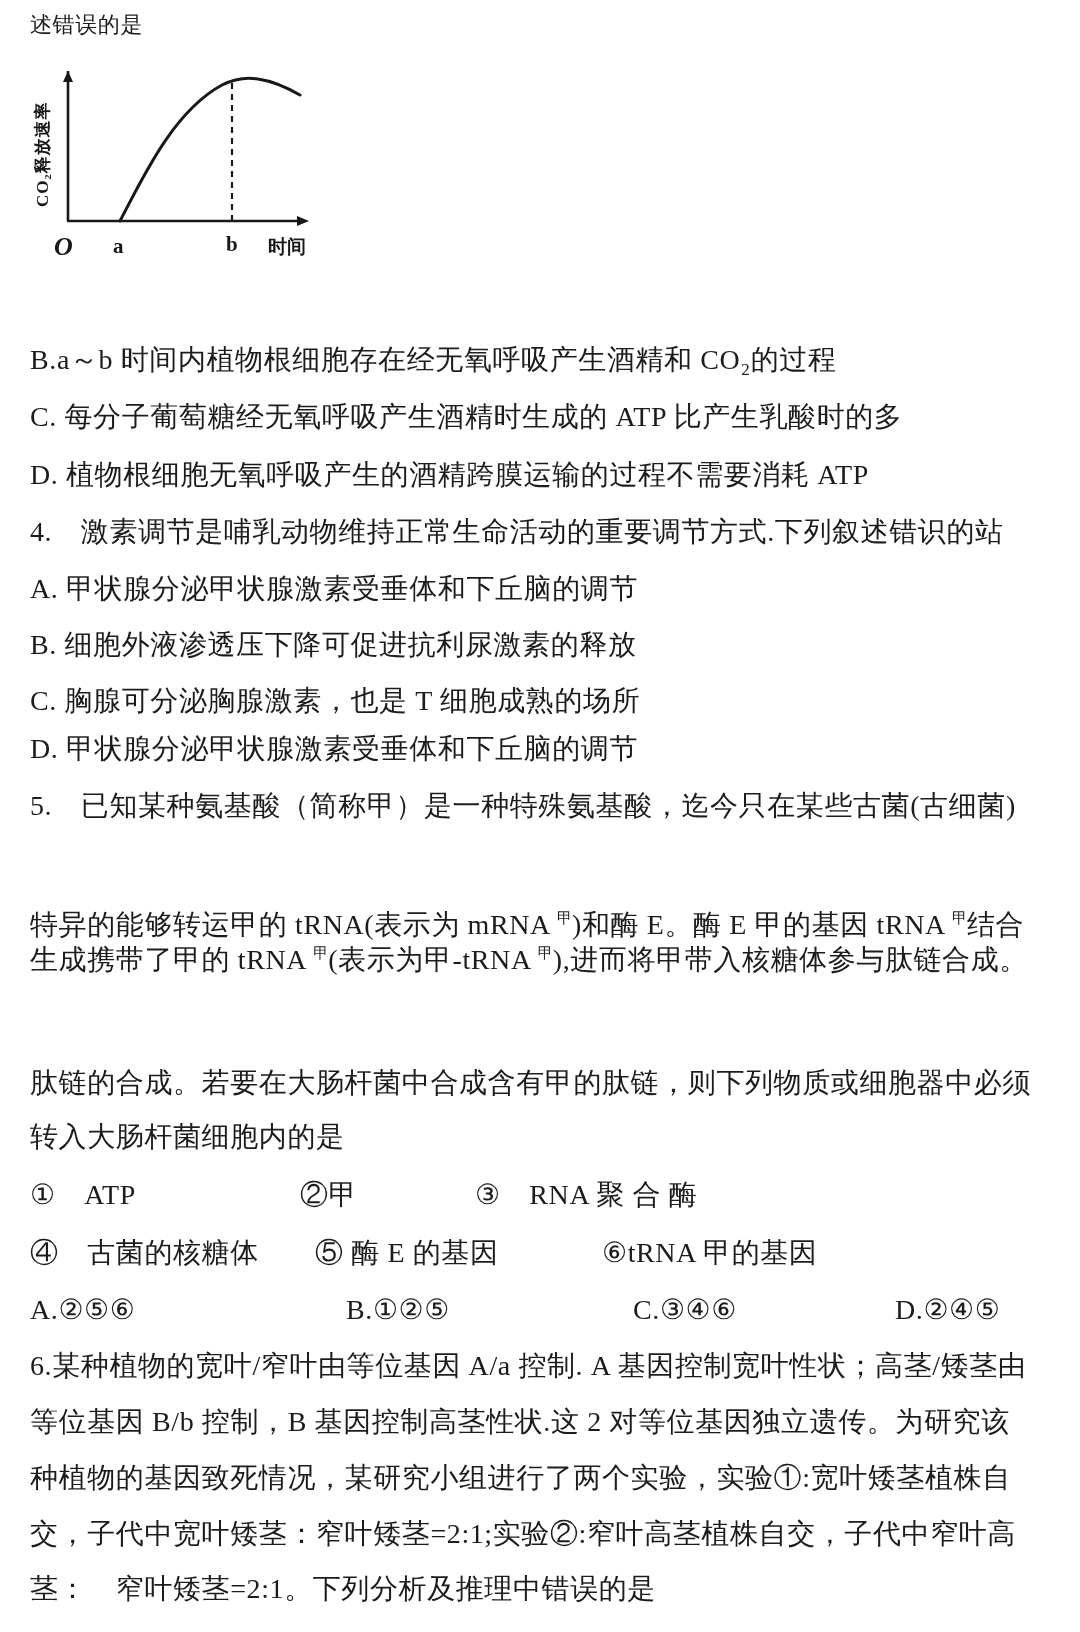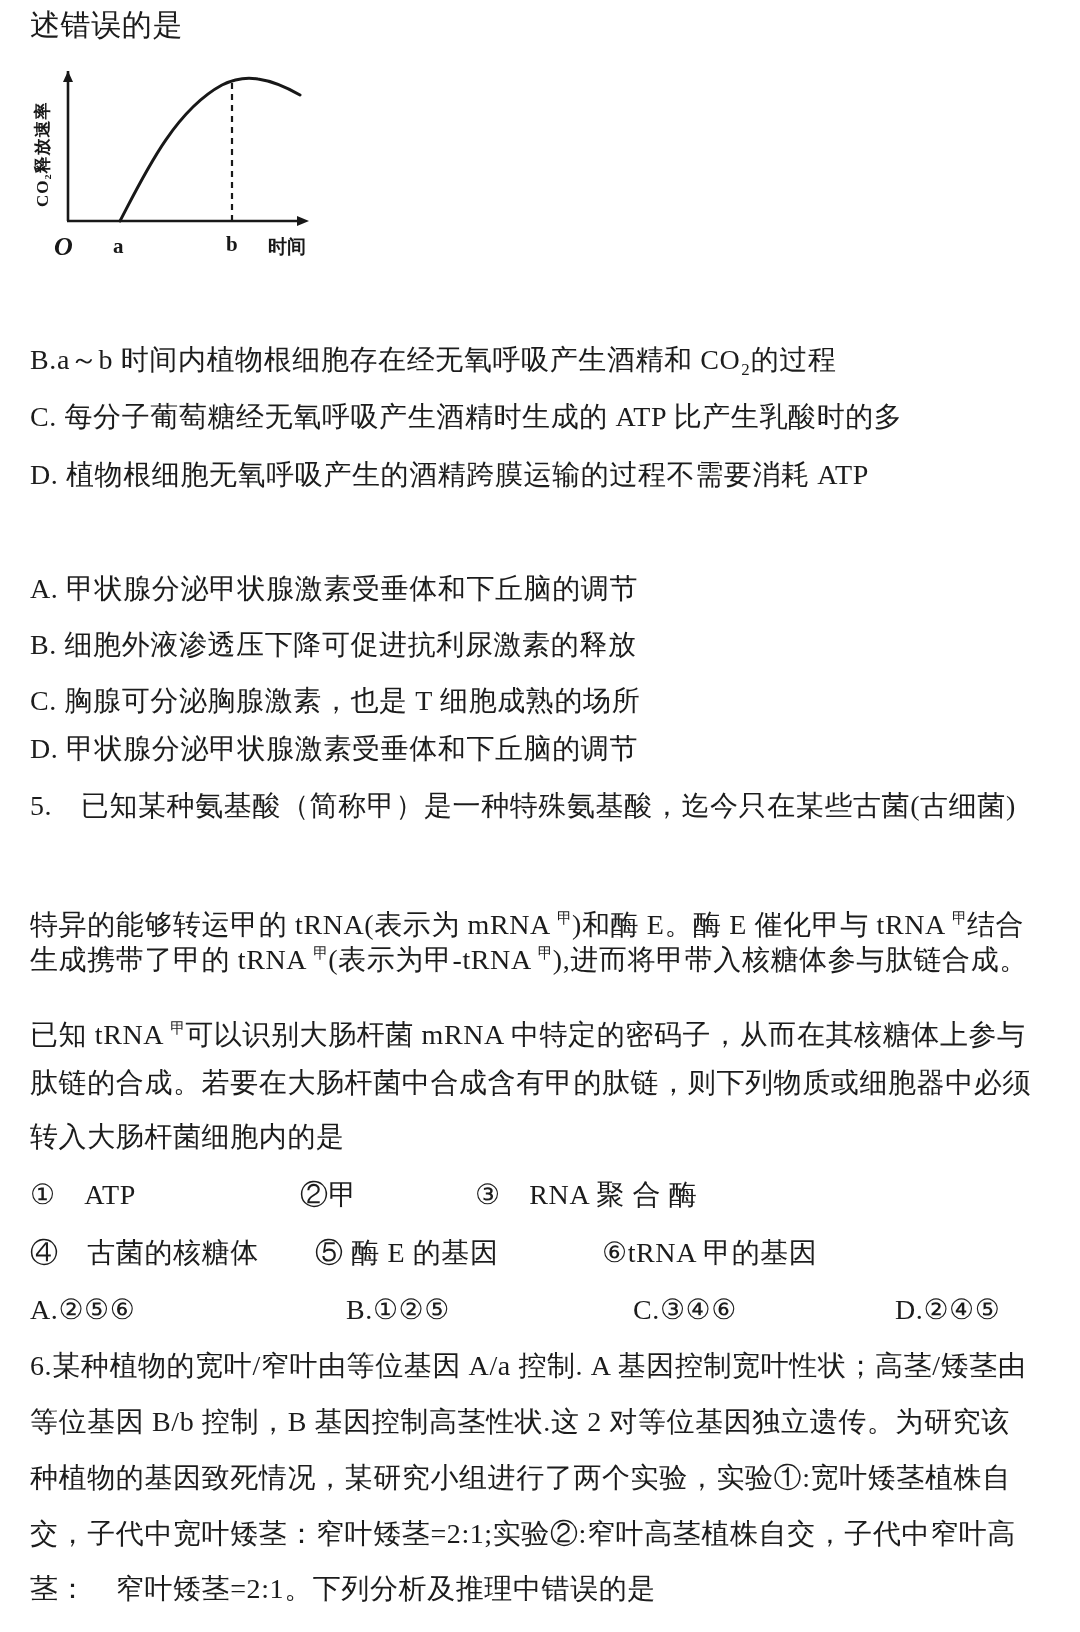--- a/index.html
+++ b/index.html
@@ -6,21 +6,21 @@
   body{
     width:1080px;height:1632px;background:#ffffff;
     font-family:"Liberation Serif","DejaVu Serif",serif;
     color:#1c1c1c;
   }
   .page{position:relative;width:1080px;height:1632px;background:#ffffff;overflow:hidden;}
   .line{
     position:absolute;left:30px;font-size:28px;line-height:34px;
     white-space:nowrap;letter-spacing:0.6px;
   }
-  .header-line{font-size:30px;text-align:right;}
+  .header-line{font-size:22px;text-align:right;}
   .sup{font-size:15px;vertical-align:11px;letter-spacing:0;}
   .abs{position:absolute;top:0;white-space:nowrap;}
   .figure{position:absolute;left:28px;top:55px;width:310px;height:205px;}
   svg text{fill:#181818;}
 </style>
 </head>
 <body>
 
 <div class="page">
 
@@ -43,29 +43,29 @@
       <text x="85" y="198" font-size="21" font-weight="bold">a</text>
       <text x="198" y="196" font-size="21" font-weight="bold">b</text>
       <text x="240" y="198" font-size="19" font-weight="bold">时间</text>
     </svg>
   </div>
 
   <div class="line" style="top:343px">B.a～b 时间内植物根细胞存在经无氧呼吸产生酒精和 CO₂的过程</div>
   <div class="line" style="top:400px">C. 每分子葡萄糖经无氧呼吸产生酒精时生成的 ATP 比产生乳酸时的多</div>
   <div class="line" style="top:458px">D. 植物根细胞无氧呼吸产生的酒精跨膜运输的过程不需要消耗 ATP</div>
 
+  <div class="line" style="top:515px">4.　激素调节是哺乳动物维持正常生命活动的重要调节方式.下列叙述错识的站</div>
   <div class="line" style="top:572px">A. 甲状腺分泌甲状腺激素受垂体和下丘脑的调节</div>
   <div class="line" style="top:684px">C. 胸腺可分泌胸腺激素，也是 T 细胞成熟的场所</div>
   <div class="line" style="top:628px">B. 细胞外液渗透压下降可促进抗利尿激素的释放</div>
   <div class="line" style="top:732px">D. 甲状腺分泌甲状腺激素受垂体和下丘脑的调节</div>
 
   <div class="line" style="top:789px"><span>5.　已知某种氨基酸（简称甲）是一种特殊氨基酸，迄今只在某些古菌(古细菌)</span></div>
-  <div class="line" style="top:901px"><span>特异的能够转运甲的 tRNA(表示为 mRNA </span><span class="sup">甲</span><span>)和酶  E。酶 E 催化甲与 tRNA </span><span class="sup">甲</span><span>结合</span></div>
+  <div class="line" style="top:901px"><span>特异的能够转运甲的 tRNA(表示为 mRNA </span><span class="sup">甲</span><span>)和酶  E。酶 E 甲的基因 tRNA </span><span class="sup">甲</span><span>结合</span></div>
   <div class="line" style="top:936px"><span>生成携带了甲的 tRNA </span><span class="sup">甲</span><span>(表示为甲-tRNA </span><span class="sup">甲</span><span>),进而将甲带入核糖体参与肽链合成。</span></div>
-  <div class="line" style="top:1011px"><span>已知 tRNA </span><span class="sup">甲</span><span>可以识别大肠杆菌 mRNA 中特定的密码子，从而在其核糖体上参与</span></div>
   <div class="line" style="top:1066px"><span>肽链的合成。若要在大肠杆菌中合成含有甲的肽链，则下列物质或细胞器中必须</span></div>
   <div class="line" style="top:1120px"><span>转入大肠杆菌细胞内的是</span></div>
 
   <div class="line" style="top:1178px;left:0">
     <span class="abs" style="left:30px">①　ATP</span>
     <span class="abs" style="left:300px">②甲</span>
     <span class="abs" style="left:475px">③　RNA 聚 合 酶</span>
   </div>
   <div class="line" style="top:1236px;left:0">
     <span class="abs" style="left:30px">④　古菌的核糖体</span>

